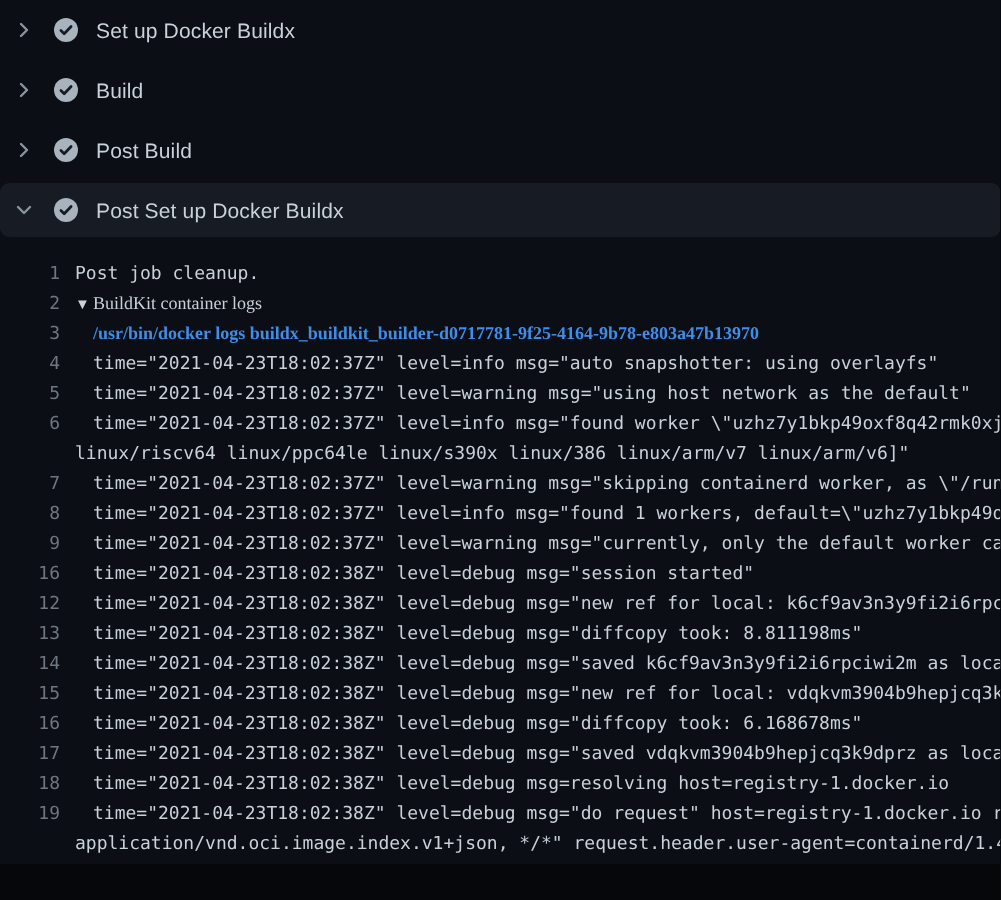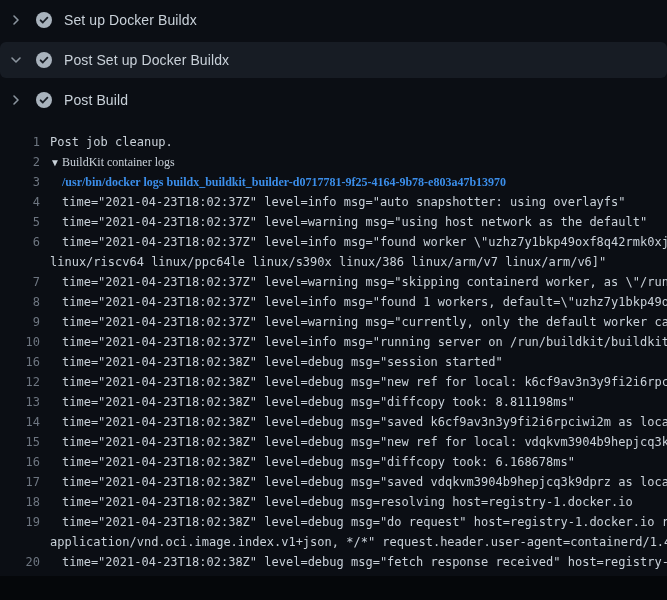--- a/index.html
+++ b/index.html
@@ -99,61 +99,74 @@
           </svg>
         </span>
         <span class="step-check">
           <svg width="16" height="16" viewBox="0 0 16 16">
             <circle cx="8" cy="8" r="8" fill="#a9b3bd"></circle>
             <path d="M4.6 8.3l2.2 2.2 4.6-4.8" fill="none" stroke="#171c24" stroke-width="1.8" stroke-linecap="round" stroke-linejoin="round"></path>
           </svg>
         </span>
         <span class="step-label">Set up Docker Buildx</span>
       </div>
-      <div class="step-row expanded">
+      <div class="step-row">
         <span class="step-chevron">
           <svg width="16" height="16" viewBox="0 0 16 16">
-            <path d="M4 6l4 4 4-4" fill="none" stroke="#8b949e" stroke-width="1.6" stroke-linecap="round" stroke-linejoin="round"></path>
+            <path d="M6 4l4 4-4 4" fill="none" stroke="#8b949e" stroke-width="1.6" stroke-linecap="round" stroke-linejoin="round"></path>
           </svg>
         </span>
         <span class="step-check">
           <svg width="16" height="16" viewBox="0 0 16 16">
             <circle cx="8" cy="8" r="8" fill="#a9b3bd"></circle>
             <path d="M4.6 8.3l2.2 2.2 4.6-4.8" fill="none" stroke="#171c24" stroke-width="1.8" stroke-linecap="round" stroke-linejoin="round"></path>
           </svg>
         </span>
-        <span class="step-label">Post Set up Docker Buildx</span>
+        <span class="step-label">Build</span>
       </div>
       <div class="step-row">
         <span class="step-chevron">
           <svg width="16" height="16" viewBox="0 0 16 16">
             <path d="M6 4l4 4-4 4" fill="none" stroke="#8b949e" stroke-width="1.6" stroke-linecap="round" stroke-linejoin="round"></path>
           </svg>
         </span>
         <span class="step-check">
           <svg width="16" height="16" viewBox="0 0 16 16">
             <circle cx="8" cy="8" r="8" fill="#a9b3bd"></circle>
             <path d="M4.6 8.3l2.2 2.2 4.6-4.8" fill="none" stroke="#171c24" stroke-width="1.8" stroke-linecap="round" stroke-linejoin="round"></path>
           </svg>
         </span>
         <span class="step-label">Post Build</span>
       </div>
+      <div class="step-row expanded">
+        <span class="step-chevron">
+          <svg width="16" height="16" viewBox="0 0 16 16">
+            <path d="M4 6l4 4 4-4" fill="none" stroke="#8b949e" stroke-width="1.6" stroke-linecap="round" stroke-linejoin="round"></path>
+          </svg>
+        </span>
+        <span class="step-check">
+          <svg width="16" height="16" viewBox="0 0 16 16">
+            <circle cx="8" cy="8" r="8" fill="#a9b3bd"></circle>
+            <path d="M4.6 8.3l2.2 2.2 4.6-4.8" fill="none" stroke="#171c24" stroke-width="1.8" stroke-linecap="round" stroke-linejoin="round"></path>
+          </svg>
+        </span>
+        <span class="step-label">Post Set up Docker Buildx</span>
+      </div>
     </div>
   <div class="log" id="log">
       <div class="log-row"><a class="log-num">1</a><div class="log-text indent-0">Post job cleanup.</div></div>
       <div class="log-row"><a class="log-num">2</a><div class="log-text indent-0 group"><span class="group-marker">▼</span><span>BuildKit container logs</span></div></div>
       <div class="log-row"><a class="log-num">3</a><div class="log-text indent-1 cmd">/usr/bin/docker logs buildx_buildkit_builder-d0717781-9f25-4164-9b78-e803a47b13970</div></div>
       <div class="log-row"><a class="log-num">4</a><div class="log-text indent-1">time="2021-04-23T18:02:37Z" level=info msg="auto snapshotter: using overlayfs"</div></div>
       <div class="log-row"><a class="log-num">5</a><div class="log-text indent-1">time="2021-04-23T18:02:37Z" level=warning msg="using host network as the default"</div></div>
       <div class="log-row"><a class="log-num">6</a><div class="log-text indent-1">time="2021-04-23T18:02:37Z" level=info msg="found worker \"uzhz7y1bkp49oxf8q42rmk0xj</div></div>
       <div class="log-row"><a class="log-num"></a><div class="log-text indent-0">linux/riscv64 linux/ppc64le linux/s390x linux/386 linux/arm/v7 linux/arm/v6]"</div></div>
       <div class="log-row"><a class="log-num">7</a><div class="log-text indent-1">time="2021-04-23T18:02:37Z" level=warning msg="skipping containerd worker, as \"/run</div></div>
       <div class="log-row"><a class="log-num">8</a><div class="log-text indent-1">time="2021-04-23T18:02:37Z" level=info msg="found 1 workers, default=\"uzhz7y1bkp49o</div></div>
       <div class="log-row"><a class="log-num">9</a><div class="log-text indent-1">time="2021-04-23T18:02:37Z" level=warning msg="currently, only the default worker ca</div></div>
-      <div class="log-row"><a class="log-num">10</a><div class="log-text indent-1">time="2021-04-23T18:02:37Z" level=info msg="running server on /run/buildkit/buildkit</div></div>
       <div class="log-row"><a class="log-num">16</a><div class="log-text indent-1">time="2021-04-23T18:02:38Z" level=debug msg="session started"</div></div>
       <div class="log-row"><a class="log-num">12</a><div class="log-text indent-1">time="2021-04-23T18:02:38Z" level=debug msg="new ref for local: k6cf9av3n3y9fi2i6rpc</div></div>
       <div class="log-row"><a class="log-num">13</a><div class="log-text indent-1">time="2021-04-23T18:02:38Z" level=debug msg="diffcopy took: 8.811198ms"</div></div>
       <div class="log-row"><a class="log-num">14</a><div class="log-text indent-1">time="2021-04-23T18:02:38Z" level=debug msg="saved k6cf9av3n3y9fi2i6rpciwi2m as loca</div></div>
       <div class="log-row"><a class="log-num">15</a><div class="log-text indent-1">time="2021-04-23T18:02:38Z" level=debug msg="new ref for local: vdqkvm3904b9hepjcq3k</div></div>
       <div class="log-row"><a class="log-num">16</a><div class="log-text indent-1">time="2021-04-23T18:02:38Z" level=debug msg="diffcopy took: 6.168678ms"</div></div>
       <div class="log-row"><a class="log-num">17</a><div class="log-text indent-1">time="2021-04-23T18:02:38Z" level=debug msg="saved vdqkvm3904b9hepjcq3k9dprz as loca</div></div>
       <div class="log-row"><a class="log-num">18</a><div class="log-text indent-1">time="2021-04-23T18:02:38Z" level=debug msg=resolving host=registry-1.docker.io</div></div>
       <div class="log-row"><a class="log-num">19</a><div class="log-text indent-1">time="2021-04-23T18:02:38Z" level=debug msg="do request" host=registry-1.docker.io r</div></div>
       <div class="log-row"><a class="log-num"></a><div class="log-text indent-0">application/vnd.oci.image.index.v1+json, */*" request.header.user-agent=containerd/1.4</div></div>

